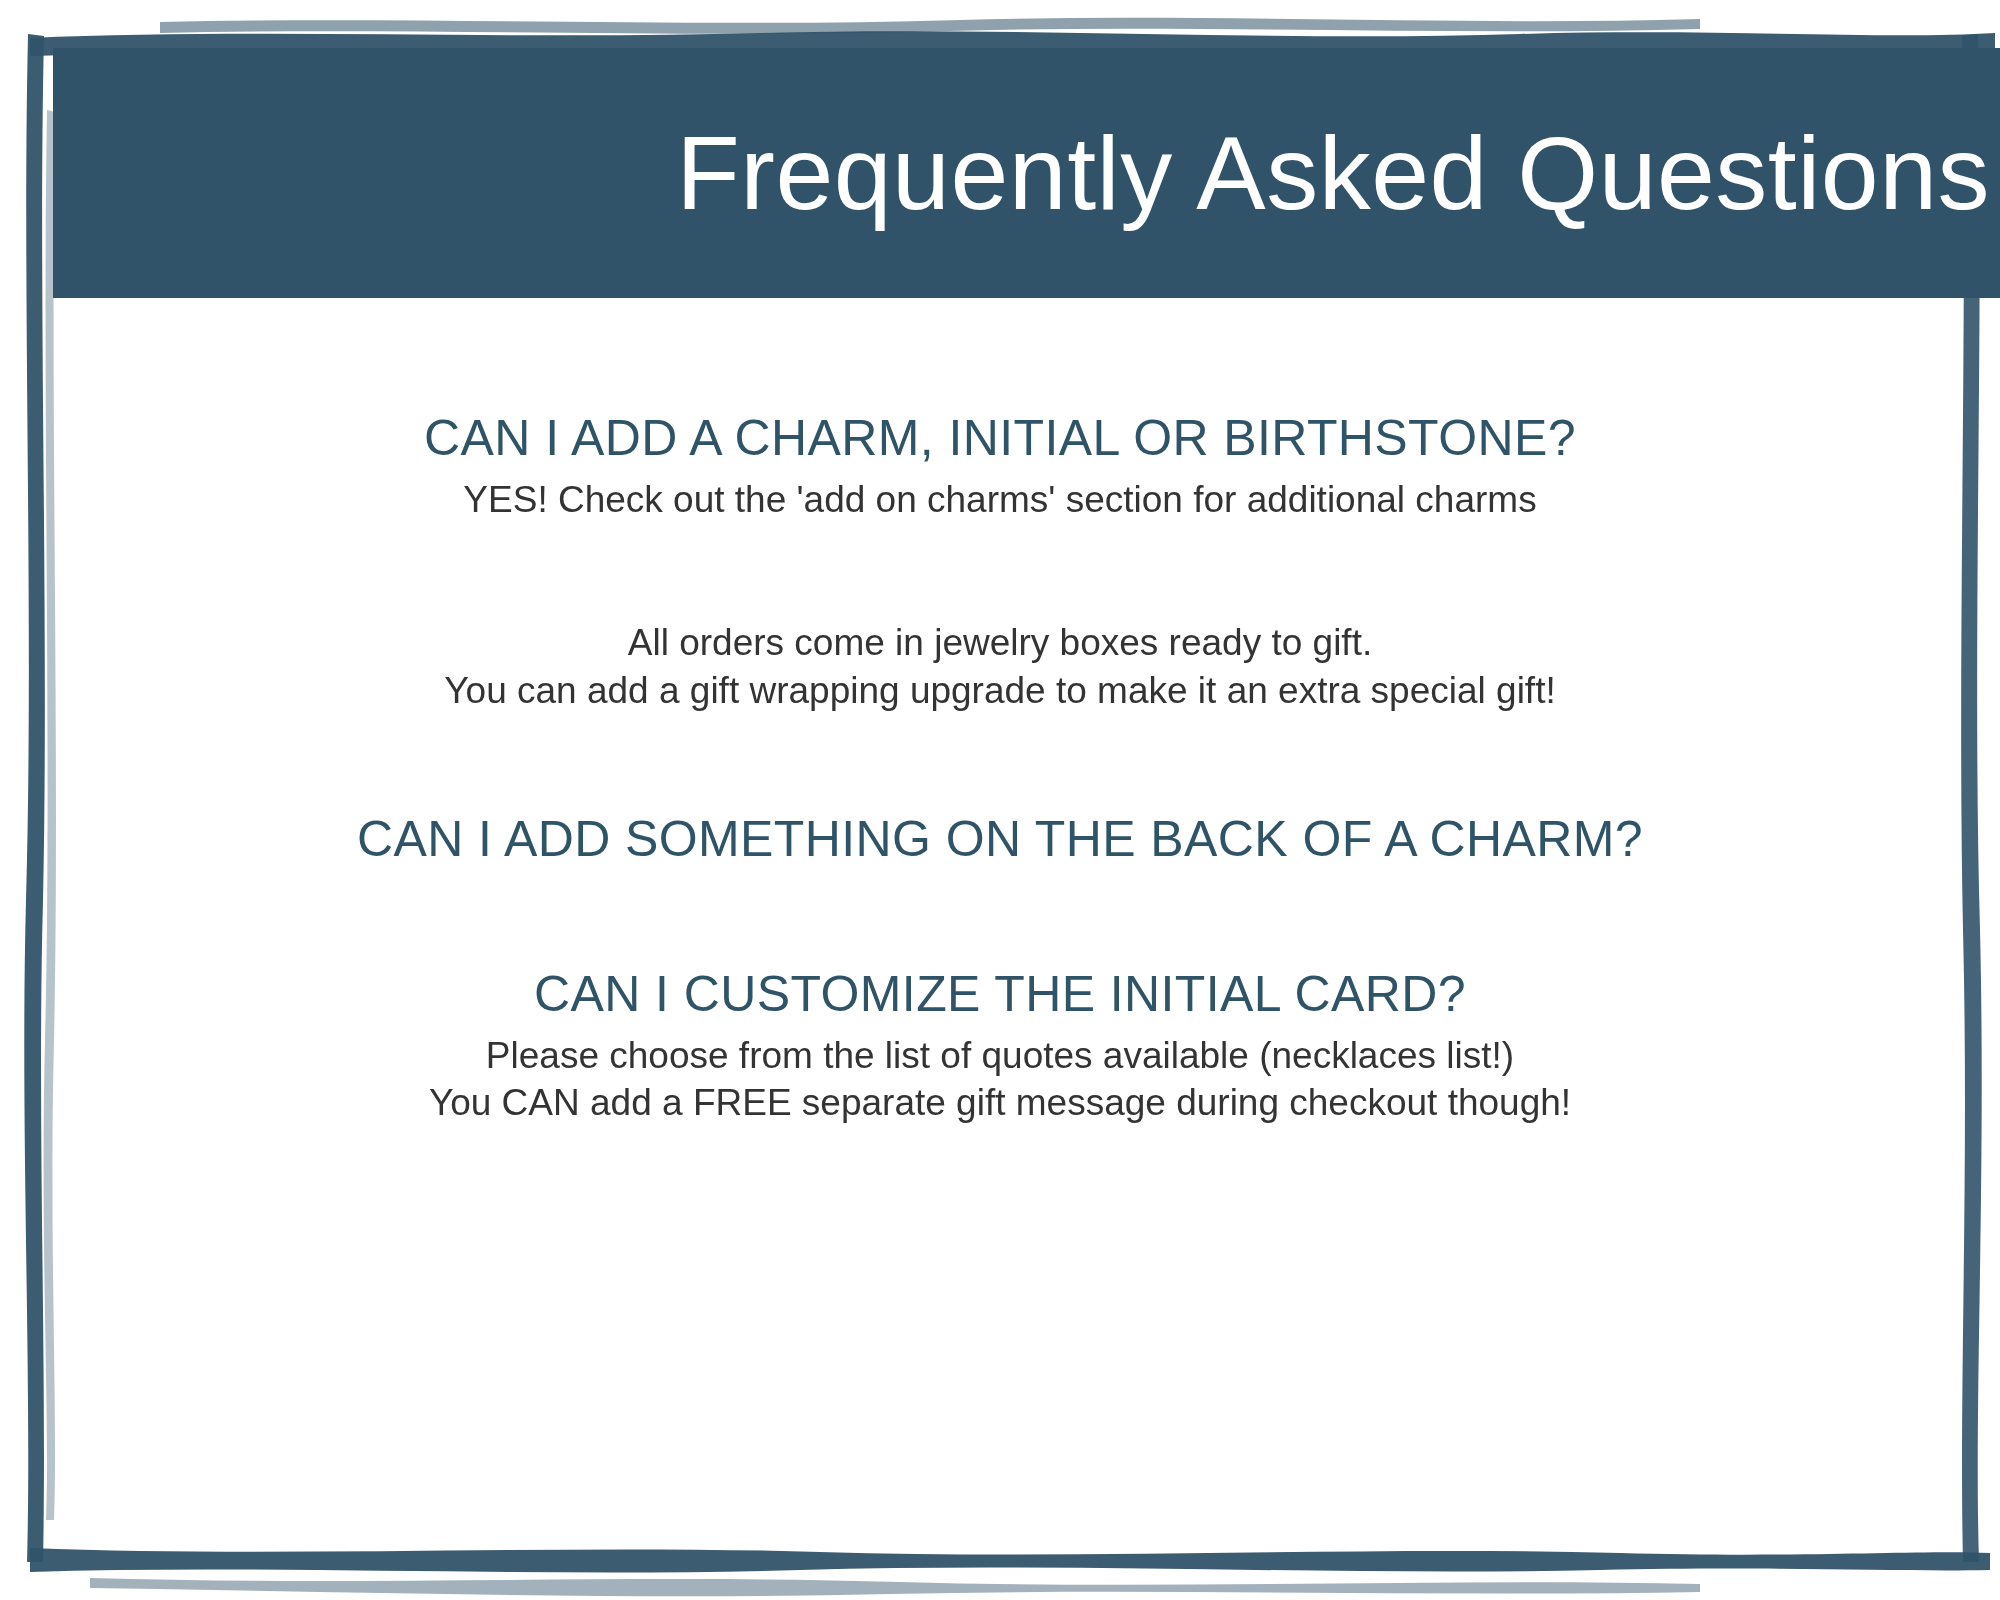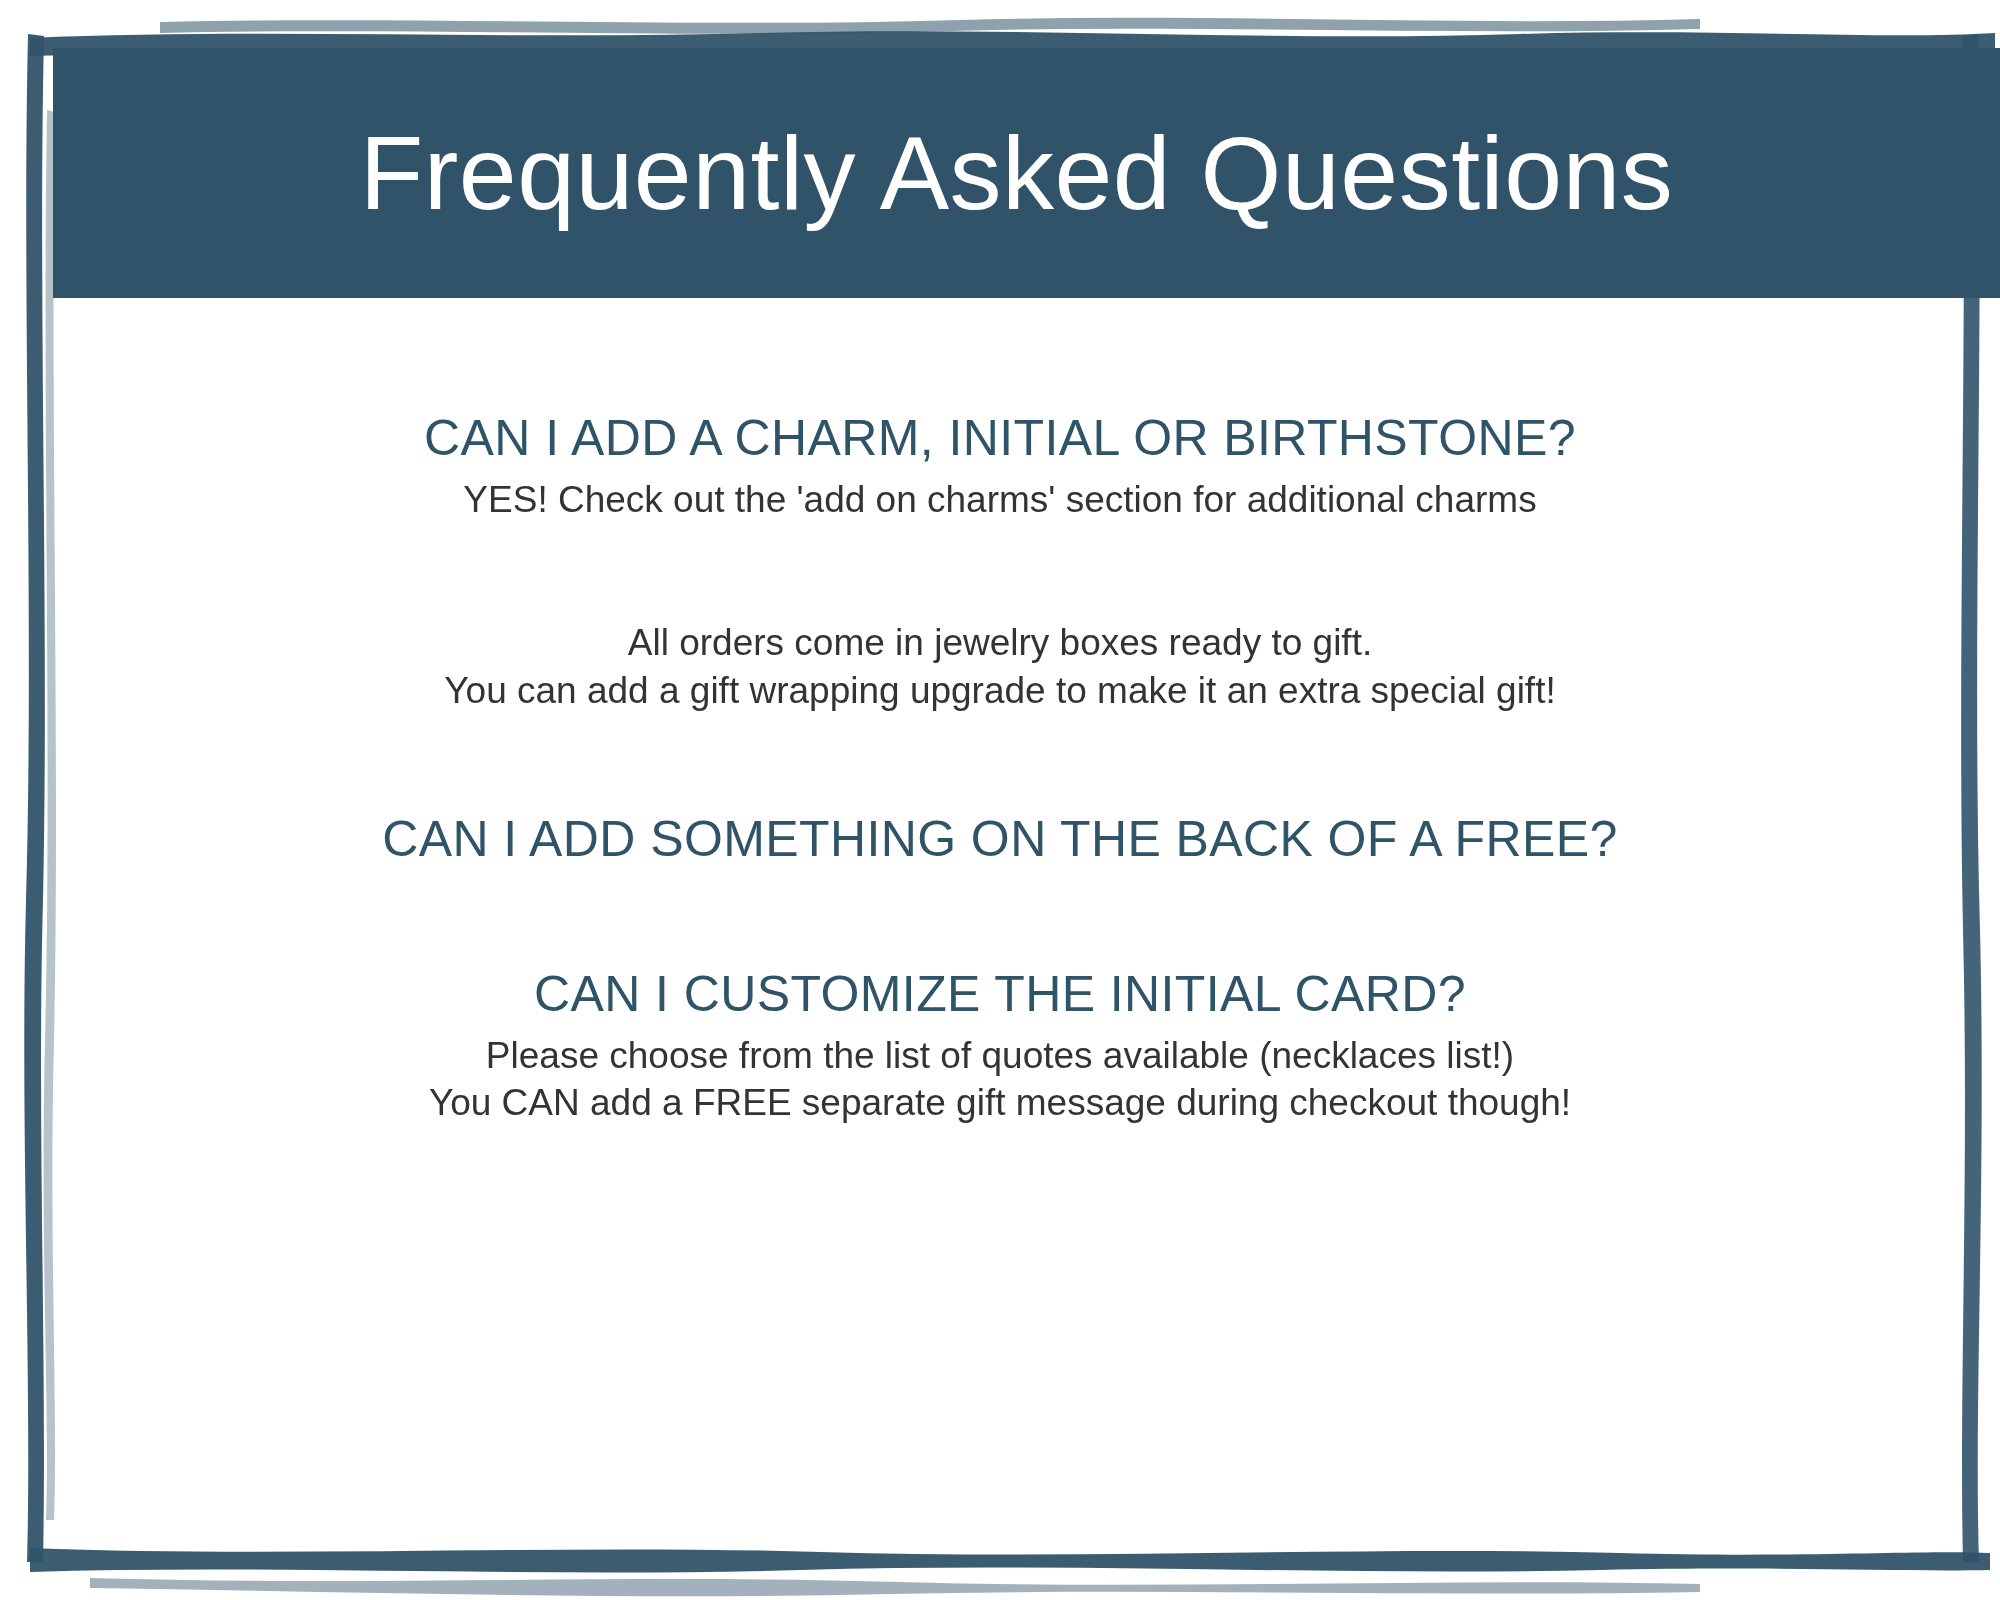--- a/index.html
+++ b/index.html
@@ -31,21 +31,21 @@
   
   #header-banner {
     position: absolute;
     left: 53px;
     top: 48px;
     width: 1947px;
     height: 250px;
     background: #31536a;
     display: flex;
     align-items: center;
-    justify-content: center;
+    justify-content: flex-end;
     overflow: hidden;
   }
 
   #header-title {
     color: #ffffff;
     font-family: "Liberation Sans", sans-serif;
     font-weight: 300;
     font-size: 104px;
     line-height: 1;
     letter-spacing: 0.5px;
@@ -133,21 +133,21 @@
       <div class="faq-question">CAN I ADD A CHARM, INITIAL OR BIRTHSTONE?</div>
       <div class="faq-answer-line">YES! Check out the 'add on charms' section for additional charms</div>
     </div>
 
     <div class="faq-section">
       <div class="faq-answer-line">All orders come in jewelry boxes ready to gift.</div>
       <div class="faq-answer-line">You can add a gift wrapping upgrade to make it an extra special gift!</div>
     </div>
 
     <div class="faq-section">
-      <div class="faq-question">CAN I ADD SOMETHING ON THE BACK OF A FREE?</div>
+      <div class="faq-question">CAN I ADD SOMETHING ON THE BACK OF A CHARM?</div>
     </div>
 
     <div class="faq-section">
       <div class="faq-question">CAN I CUSTOMIZE THE INITIAL CARD?</div>
       <div class="faq-answer-line">Please choose from the list of quotes available (necklaces list!)</div>
       <div class="faq-answer-line">You CAN add a FREE separate gift message during checkout though!</div>
     </div>
 
   </div>
 

